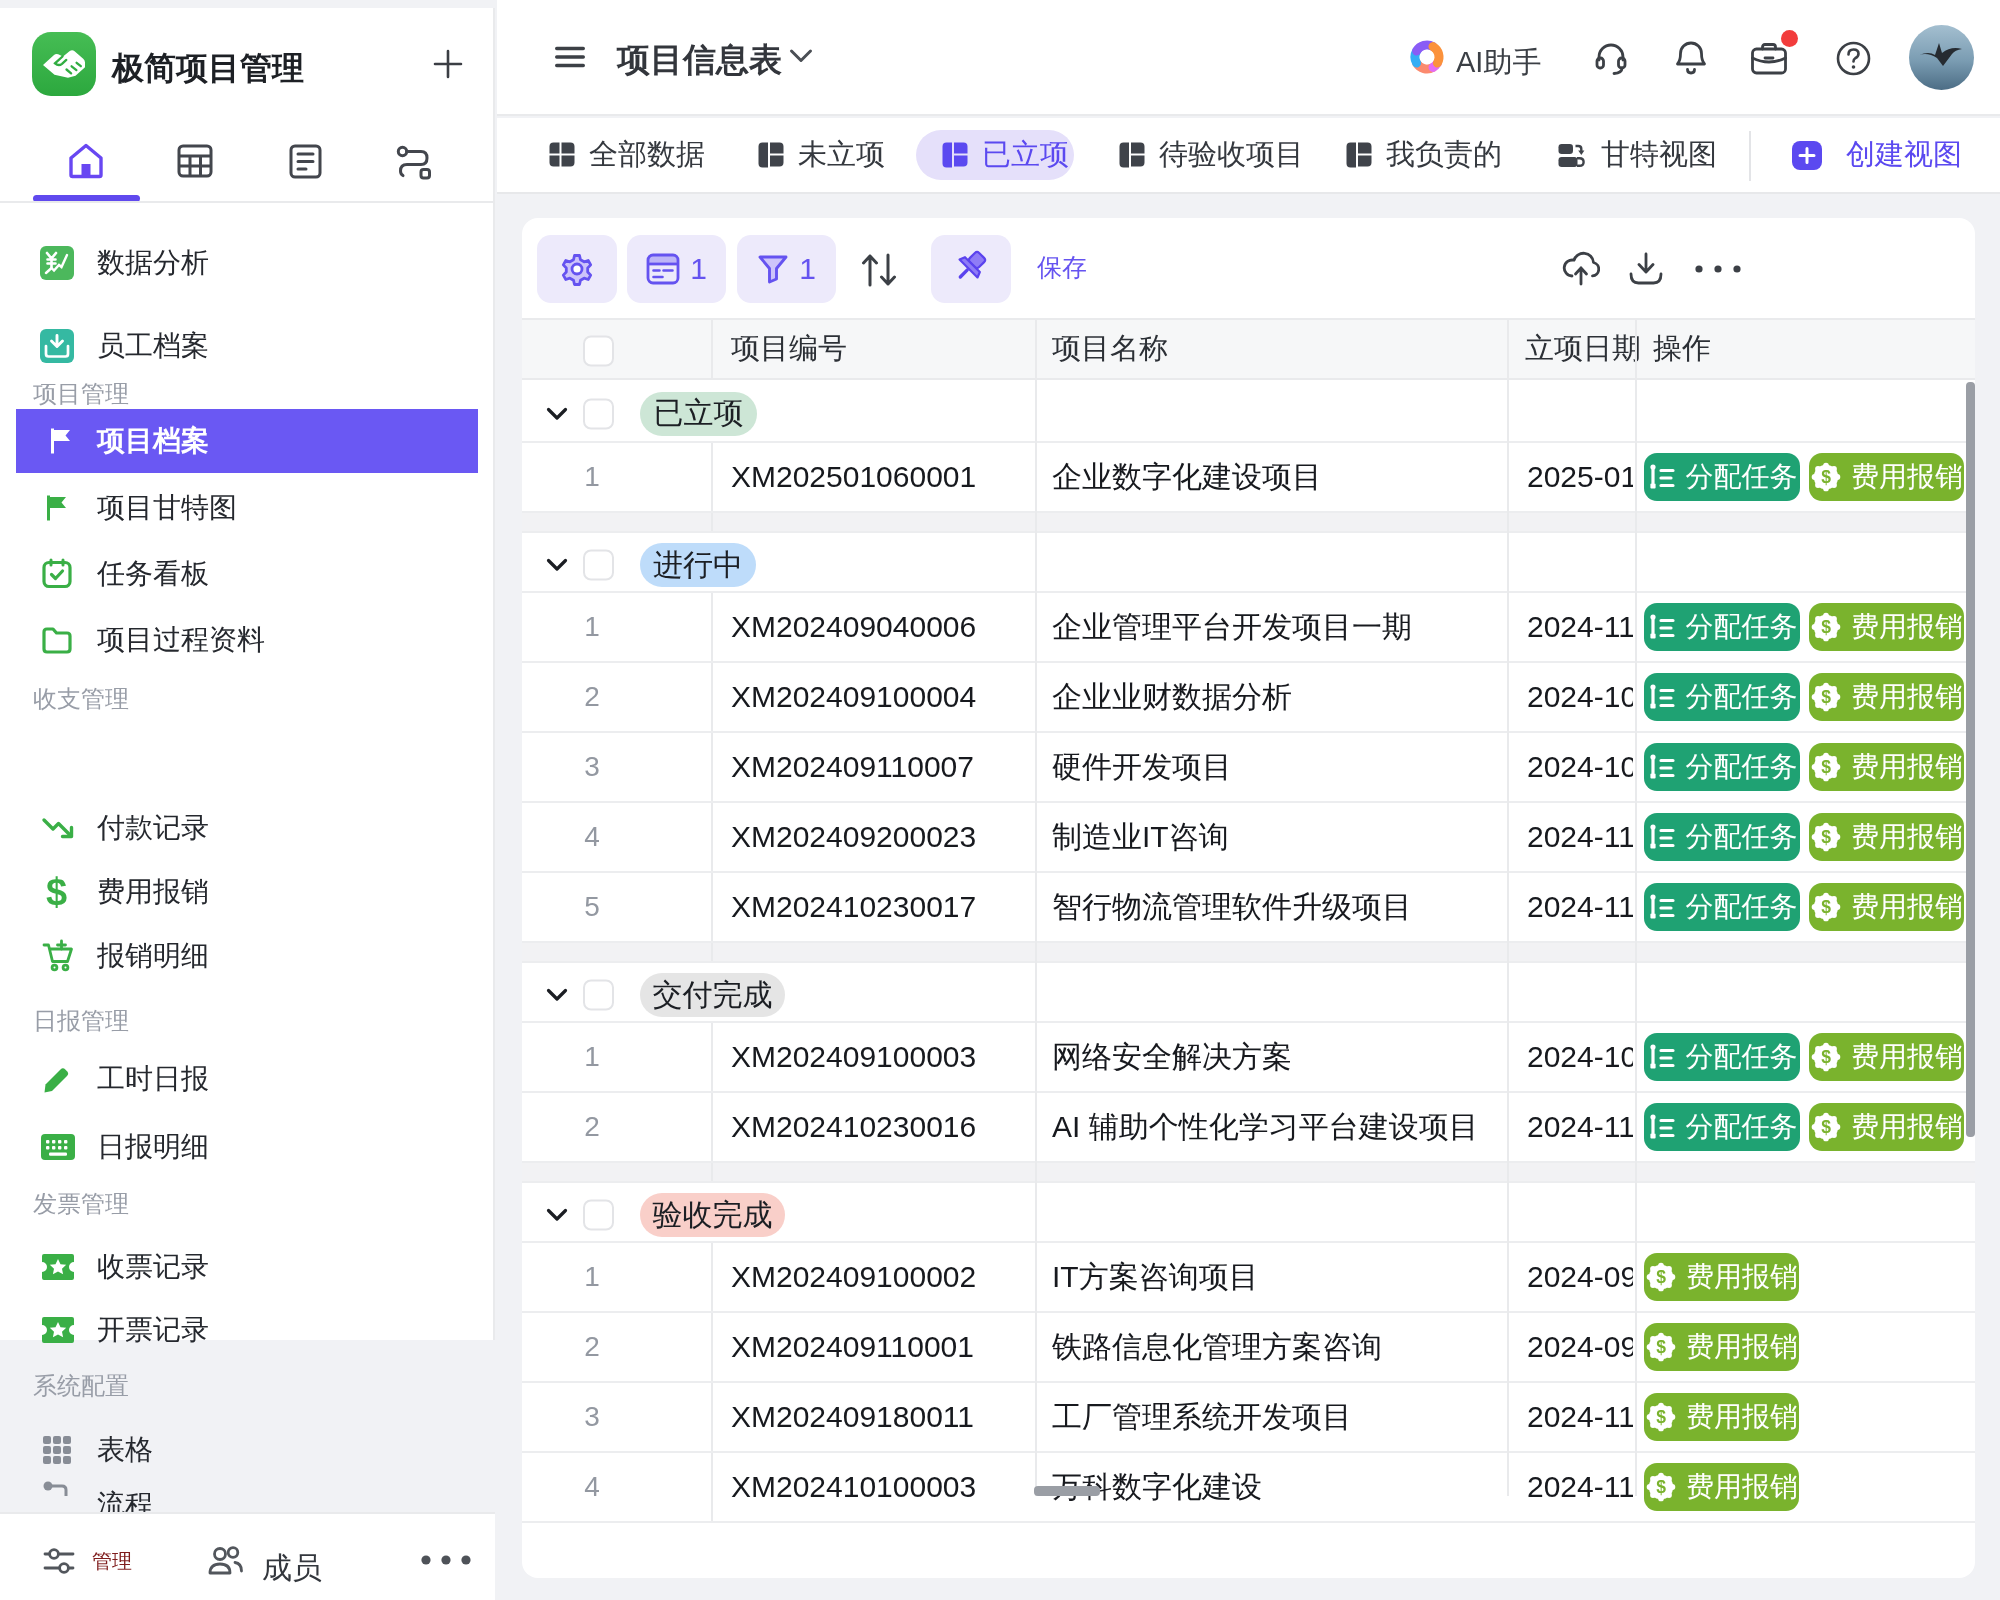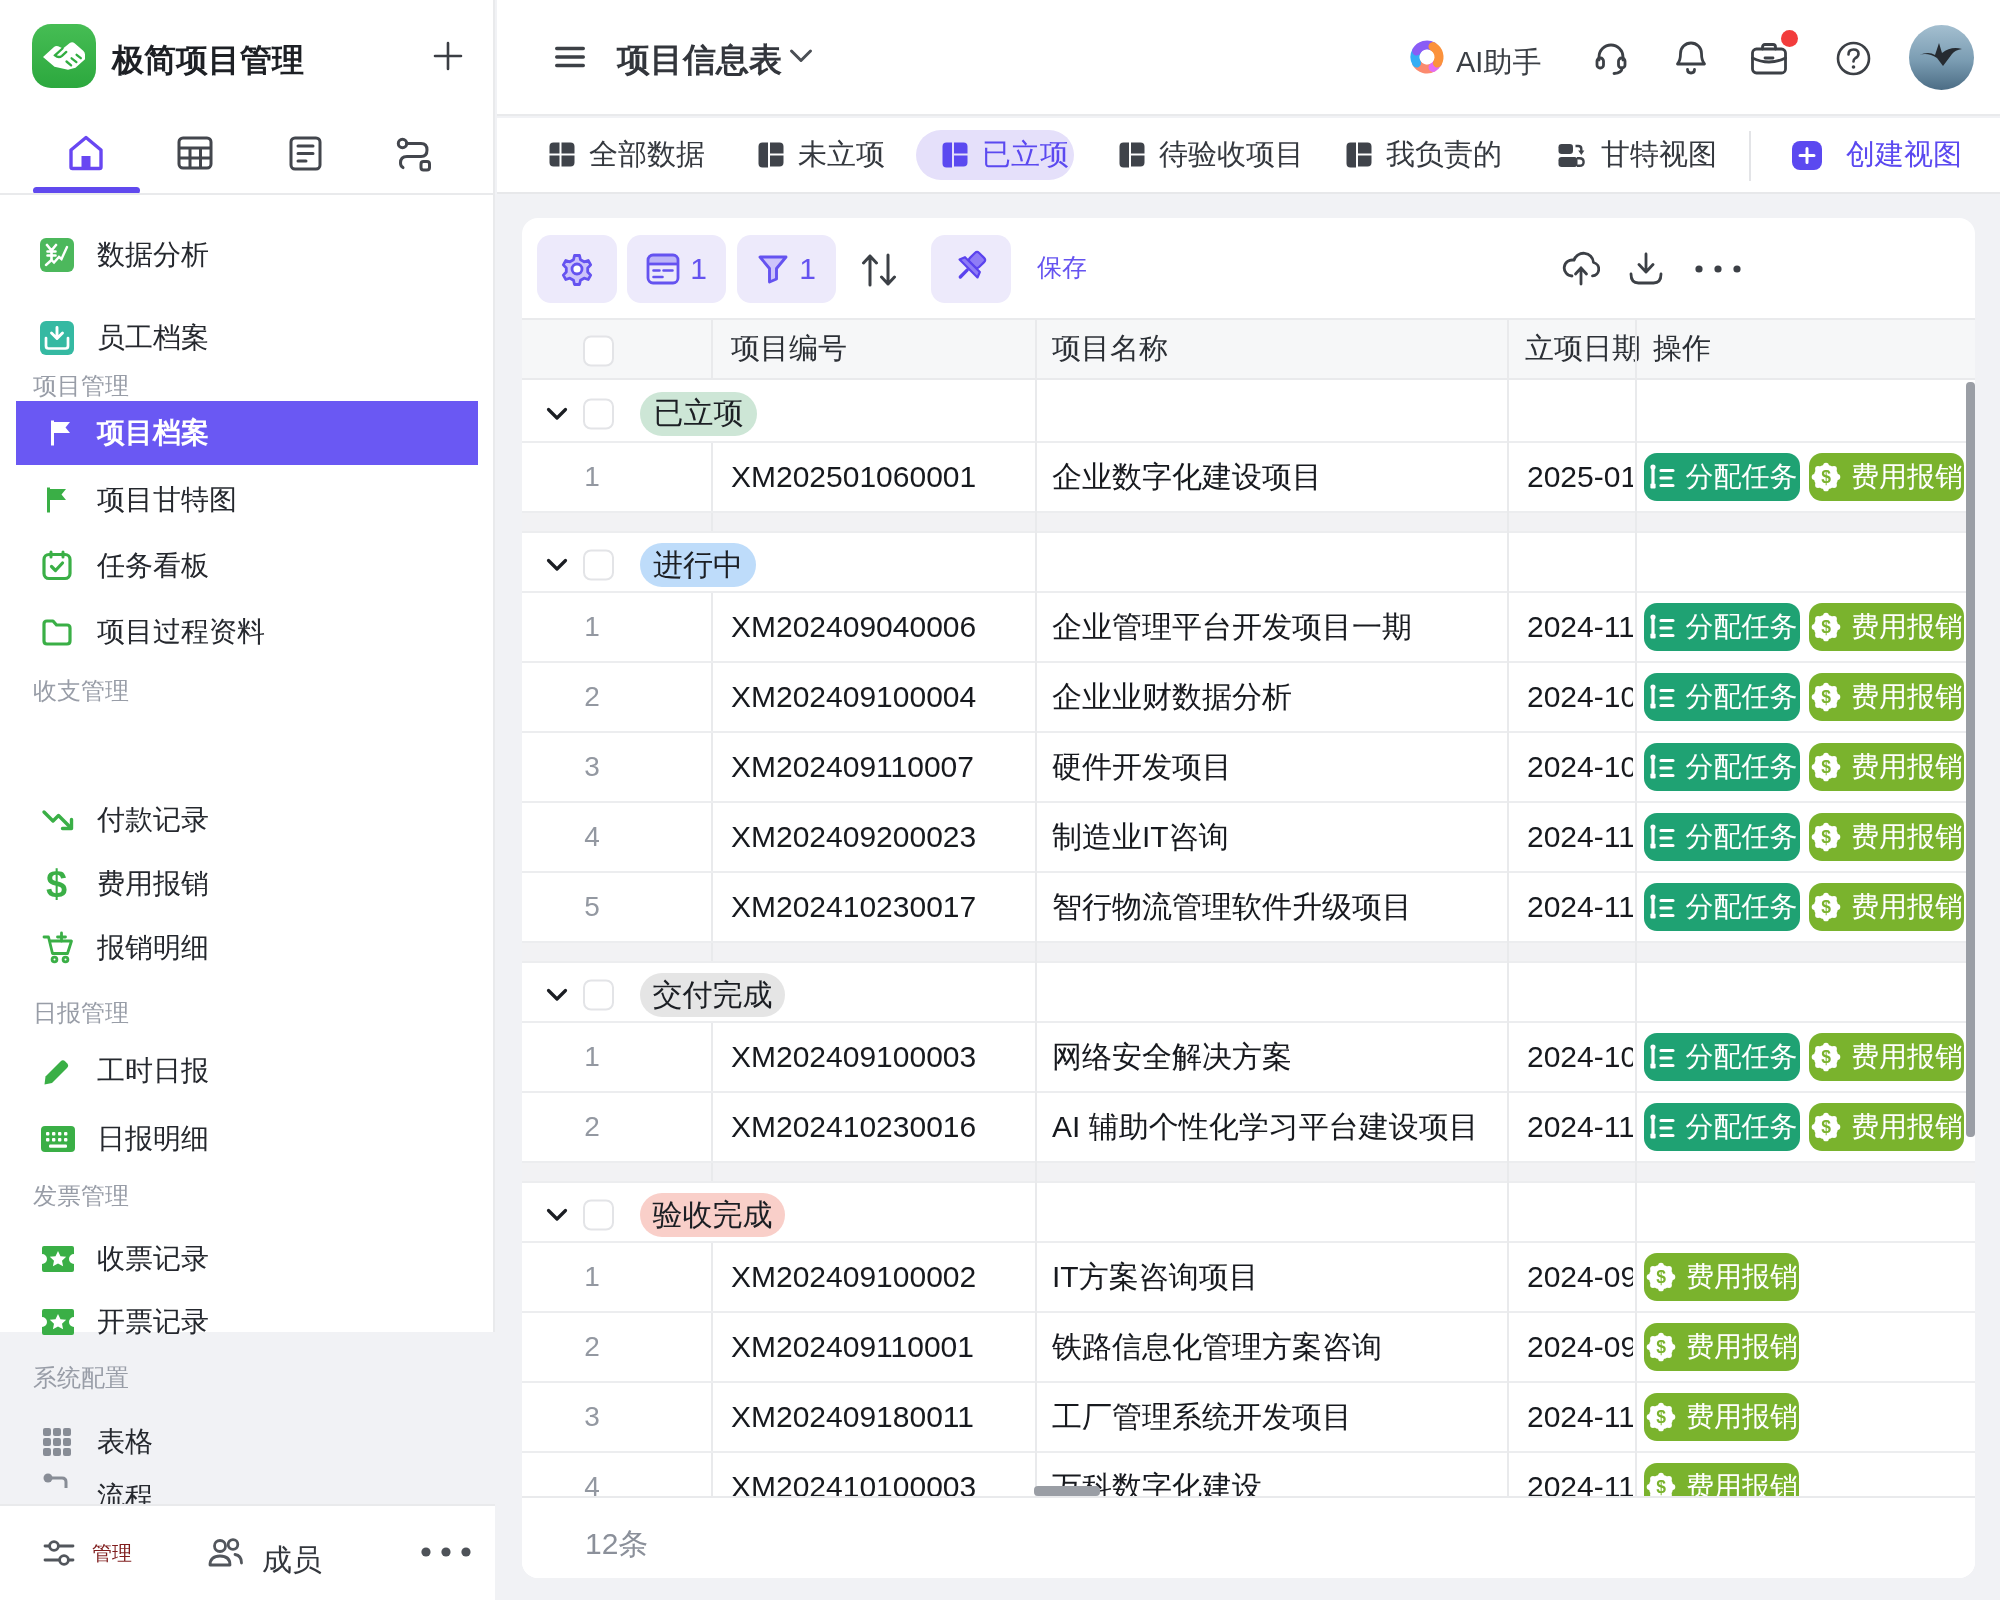--- a/index.html
+++ b/index.html
@@ -2,21 +2,21 @@
 <html><head>
 <meta charset="utf-8">
 <style>
   * { margin:0; padding:0; box-sizing:border-box; }
   html,body { width:2000px; height:1600px; overflow:hidden; }
   body { font-family:"Liberation Sans", sans-serif; color:#1f2329; background:#f1f2f5; position:relative; }
   .abs { position:absolute; }
   svg { display:block; }
 
   
-  #sidebar { position:absolute; left:0; top:0; width:495px; height:1332px; background:#fff; border-right:2px solid #e9eaec; }
+  #sidebar { position:absolute; left:0; top:8px; width:495px; height:1332px; background:#fff; border-right:2px solid #e9eaec; }
   .s-title { position:absolute; left:112px; top:39px; font-size:32px; font-weight:700; color:#1d2025; }
   .icon-underline { position:absolute; left:33px; top:187px; width:107px; height:7px; border-radius:4px; background:#6049ee; }
   .sb-border { position:absolute; left:0; top:193px; width:495px; height:2px; background:#e9eaec; }
   .m-item { position:absolute; left:0; width:495px; height:66px; }
   .m-item .mi { position:absolute; left:40px; top:50%; transform:translateY(-50%); }
   .m-item .mt { position:absolute; left:97px; top:50%; transform:translateY(-50%); font-size:28px; color:#25282e; }
   .m-sec { position:absolute; left:33px; font-size:24px; color:#989da7; }
   .sel-row { position:absolute; left:16px; top:401px; width:462px; height:64px; border-radius:0; background:#6a58f3; }
   .sel-row .mt2 { position:absolute; left:81px; top:50%; transform:translateY(-50%); font-size:28px; color:#fff; font-weight:600; }
   #sb-footer { position:absolute; left:0; top:1504px; width:495px; height:96px; background:#fff; border-top:2px solid #e9eaec; }
@@ -812,19 +812,16 @@
           </svg>
           <span>费用报销</span>
         </div>
       </div>
     </div>
 
   <div class="colline" style="left:513px;top:100px;height:1178px"></div>
   <div class="colline" style="left:985px;top:100px;height:1178px"></div>
   <div class="colline" style="left:1113px;top:100px;height:1178px"></div>
 
-  <div class="abs" style="left:0;top:1278px;width:1453px;height:82px;background:#fff;border-top:2px solid #e9eaec">
-    <div class="abs" style="left:63px;top:26px;font-size:30px;color:#8b909a">12条</div>
-  </div>
 
   <div class="abs" style="left:1444px;top:164px;width:9px;height:755px;background:#9a9ea5;border-radius:4px"></div>
   <div class="abs" style="left:512px;top:1268px;width:66px;height:10px;background:#9a9ea5;border-radius:4px"></div>
 </div>
 
 </body></html>

